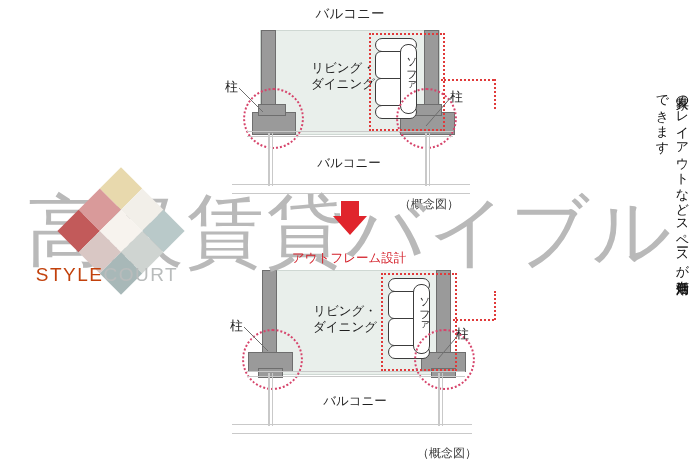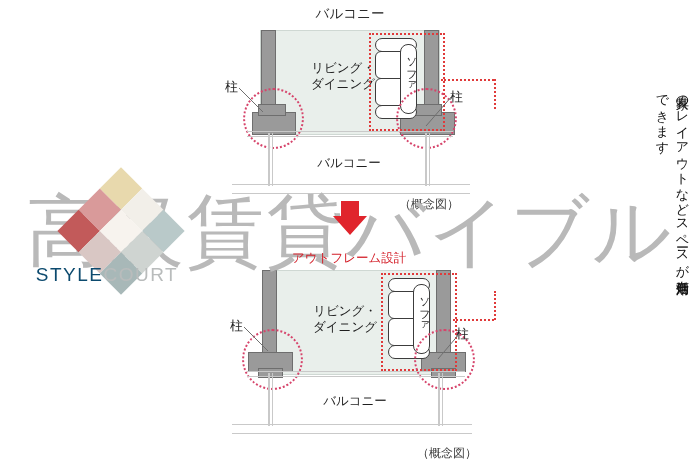--- a/index.html
+++ b/index.html
@@ -30,21 +30,21 @@
   #logo{left:24px;top:186px;width:166px;height:108px;z-index:6;}
   #logo .diamond{
     position:absolute;left:52px;top:0px;width:90px;height:90px;
     transform:rotate(45deg);
   }
   #logo .diamond i{position:absolute;display:block;width:30px;height:30px;}
   #logo .lbl{
     position:absolute;left:0;top:78px;width:166px;text-align:center;
     font-size:19px;letter-spacing:1.5px;font-weight:400;
   }
-  #logo .lbl .s1{color:#0c4a6e;margin-top:21px;}
+  #logo .lbl .s1{color:#c2410c;margin-top:21px;}
   #logo .lbl .s3{color:#b9bcbc;}
 
   
   .title{
     font-size:13.5px;color:#2b2b2b;text-align:center;
     font-family:"DejaVu Sans","Liberation Sans",sans-serif;
   }
   .room{
     background:#e9efeb;
     border:1px solid #cfd8d3;

